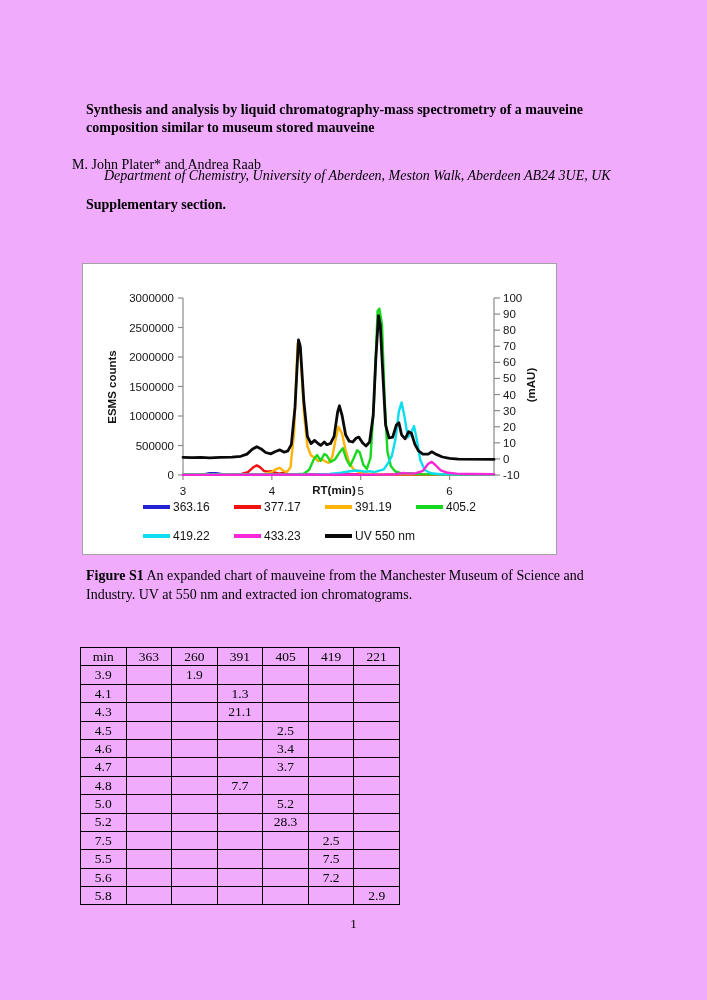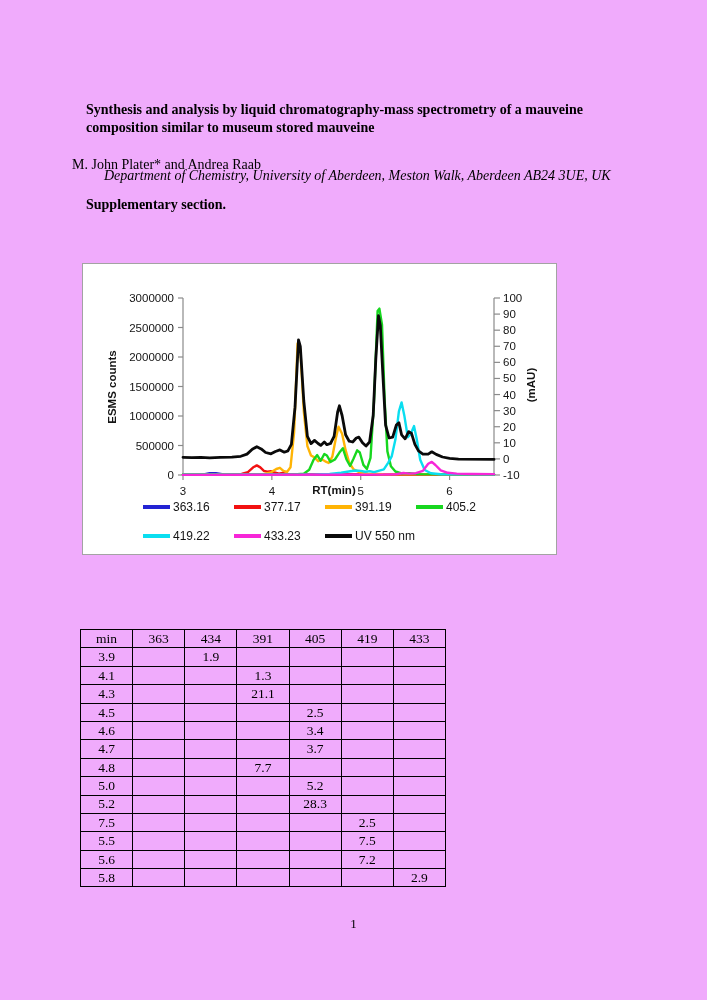--- a/index.html
+++ b/index.html
@@ -8,21 +8,21 @@
   .doc-title{position:absolute;left:86px;top:101px;width:524px;
              font-size:14px;font-weight:bold;line-height:17.5px;}
   .authors{position:absolute;left:72px;top:149px;font-size:14px;margin-top:8px;}
   .affiliation{position:absolute;left:104px;top:168px;font-size:14px;font-style:italic;}
   .section-heading{position:absolute;left:86px;top:197px;font-size:14px;font-weight:bold;}
   .chart-box{position:absolute;left:82px;top:263px;width:473px;height:290px;
              border:1px solid #a3a3a3;background:#fff;}
   .chart-box svg{display:block;}
   svg text{font-family:"Liberation Sans","DejaVu Sans",sans-serif;fill:#141414;}
   .caption{position:absolute;left:86px;top:566px;width:526px;font-size:14px;line-height:19px;}
-  .data-table{position:absolute;left:80px;top:629px;width:366px;
+  .data-table{position:absolute;left:80px;top:647px;width:320px;
               border-collapse:collapse;table-layout:fixed;}
   .data-table th,.data-table td{border:1px solid #000;height:17.4px;padding:0;
               font-size:13.5px;font-weight:normal;text-align:center;line-height:1;
               font-family:"Liberation Serif","DejaVu Serif",serif;}
   .page-number{position:absolute;left:0;top:916px;width:707px;text-align:center;font-size:13px;}
 </style>
 </head>
 <body>
 
 <div class="page">
@@ -105,31 +105,32 @@
         <text x="363" y="247" font-size="12" text-anchor="start">405.2</text>
         <line x1="60" y1="272" x2="87" y2="272" stroke="#0adef0" stroke-width="4"></line>
         <text x="90" y="276" font-size="12" text-anchor="start">419.22</text>
         <line x1="151" y1="272" x2="178" y2="272" stroke="#f726d8" stroke-width="4"></line>
         <text x="181" y="276" font-size="12" text-anchor="start">433.23</text>
         <line x1="242" y1="272" x2="269" y2="272" stroke="#0a0a0a" stroke-width="4"></line>
         <text x="272" y="276" font-size="12" text-anchor="start">UV 550 nm</text>
       </svg>
   </div>
 
+  <div class="caption"><b>Figure S1</b><span> An expanded chart of mauveine from the Manchester Museum of Science and Industry.  UV at 550 nm and extracted ion chromatograms.</span></div>
 
   <table class="data-table">
     <thead>
         <tr>
           <th>min</th>
           <th>363</th>
-          <th>434</th>
+          <th>260</th>
           <th>391</th>
           <th>405</th>
           <th>419</th>
-          <th>433</th>
+          <th>221</th>
         </tr>
       </thead>
     <tbody>
         <tr>
           <td>3.9</td>
           <td></td>
           <td>1.9</td>
           <td></td>
           <td></td>
           <td></td>

